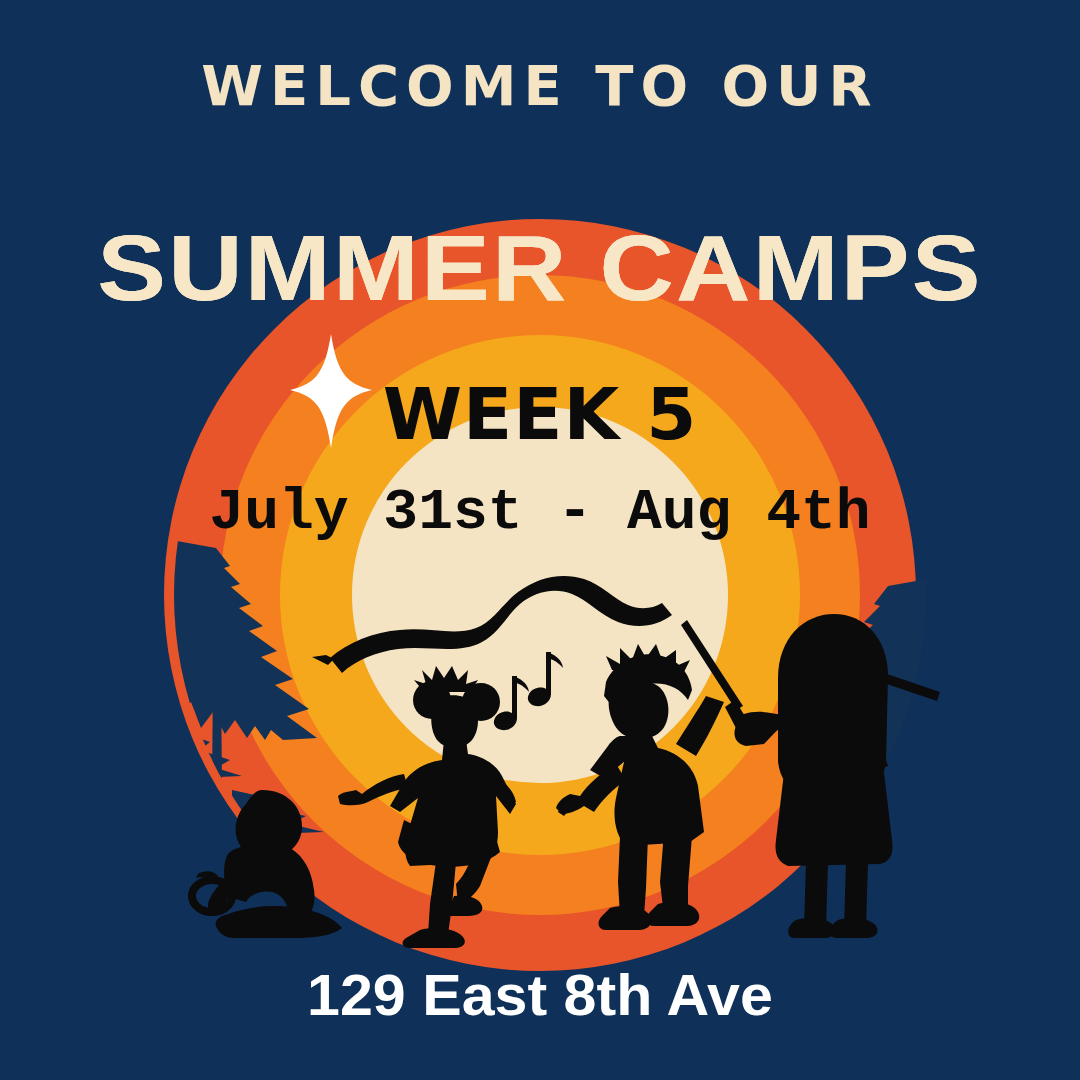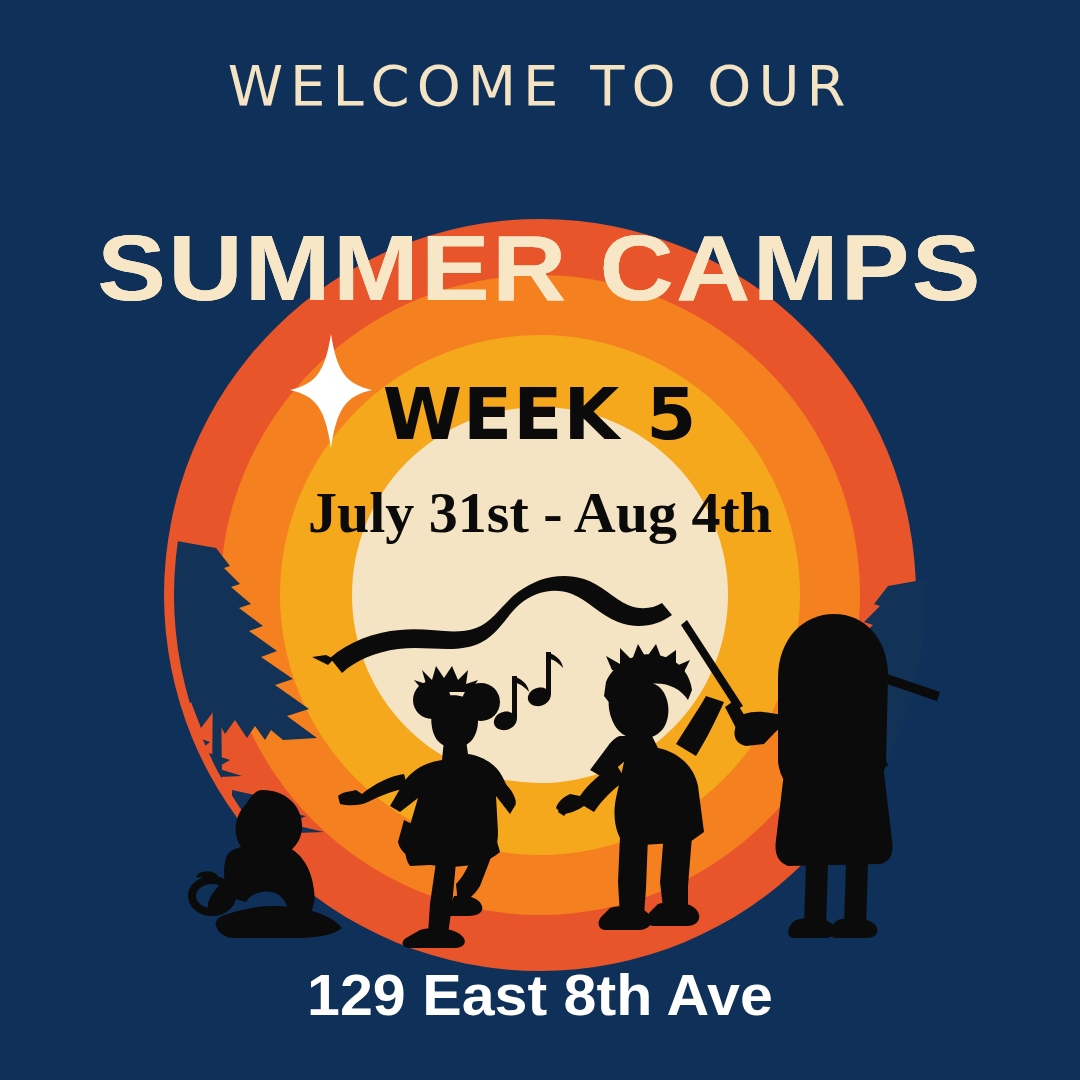--- a/index.html
+++ b/index.html
@@ -31,21 +31,21 @@
 
   
   .layer{position:absolute;left:0;top:0;width:1080px;height:1080px;pointer-events:none;}
 
   
   #welcome-text{
     position:absolute;top:58px;left:0;width:1080px;
     text-align:center;
     color:#f5e4c3;
     font-size:56px;
-    font-weight:400;
+    font-weight:700;
     letter-spacing:7px;
     font-family:"DejaVu Sans", sans-serif;
     line-height:1;
   }
   #title-text{
     position:absolute;top:222px;left:0;width:1080px;
     text-align:center;
     color:#f7e7c6;
     font-size:92px;
     font-weight:bold;
@@ -64,21 +64,21 @@
     letter-spacing:1px;
     font-family:"DejaVu Sans", sans-serif;
     line-height:1;
   }
   #dates-text{
     position:absolute;top:484px;left:0;width:1080px;
     text-align:center;
     color:#0b0b0b;
     font-size:58px;
     font-weight:bold;
-    font-family:Liberation Serif, serif;
+    font-family:Liberation Mono, monospace;
     line-height:1;
   }
   #address-text{
     position:absolute;top:966px;left:0;width:1080px;
     text-align:center;
     color:#ffffff;
     font-size:58px;
     font-weight:bold;
     letter-spacing:0px;
     font-family:"Liberation Sans Narrow","Liberation Sans",sans-serif;

